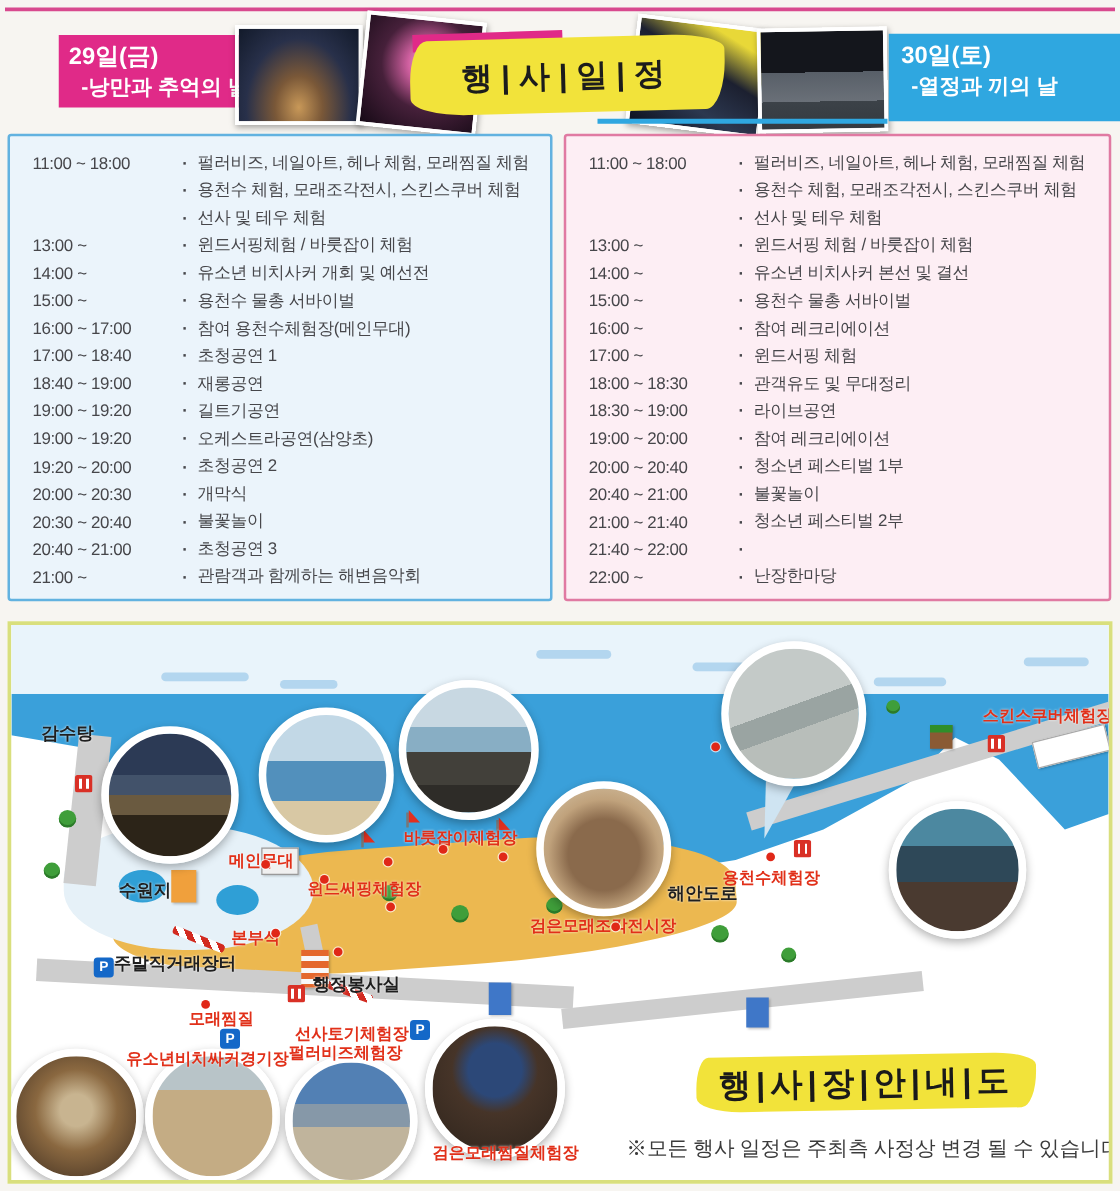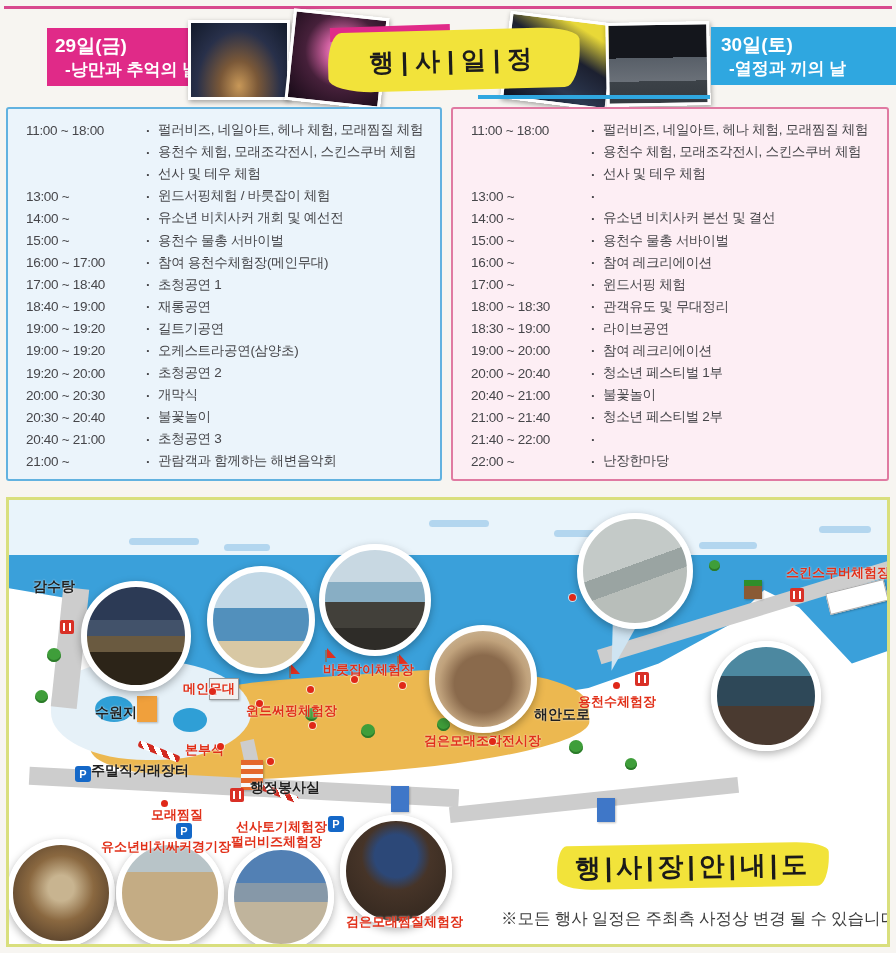--- a/index.html
+++ b/index.html
@@ -5,21 +5,21 @@
   html,body{margin:0;padding:0;background:#e9e7e2;}
   .page{position:relative;width:896px;height:953px;background:#f7f5f1;overflow:hidden;
         font-family:"Liberation Sans","DejaVu Sans",sans-serif;}
   .abs{position:absolute;}
   
   .topline{left:4px;top:6px;width:888px;height:3px;background:#d8498e;}
   .banner{color:#fff;font-weight:bold;line-height:1.3;}
   .banner-left{left:0;top:28px;width:188px;height:58px;background:#e02a88;padding:6px 0 0 8px;box-sizing:border-box;margin-left:47px;}
   .banner-left .l1{font-size:19px;}
   .banner-left .l2{font-size:17px;padding-left:10px;white-space:nowrap;}
-  .banner-right{left:711px;top:27px;width:185px;height:58px;background:#2fa7e0;padding:6px 0 0 10px;box-sizing:border-box;}
+  .banner-right{left:711px;top:27px;width:185px;height:70px;background:#2fa7e0;padding:6px 0 0 10px;box-sizing:border-box;}
   .banner-right .l1{font-size:19px;}
   .banner-right .l2{font-size:17px;padding-left:8px;white-space:nowrap;}
   .photo{border:3px solid #fff;box-shadow:1px 2px 5px rgba(0,0,0,.35);}
   .ph-crowd{left:188px;top:20px;width:96px;height:74px;
     background:radial-gradient(ellipse at 50% 85%,#c89858 0%,#7a5838 28%,#28304a 62%,#121a2a 100%);}
   .ph-fire{left:289px;top:13px;width:90px;height:86px;transform:rotate(6deg);
     background:radial-gradient(circle at 55% 40%,#f4b8d6 0%,#d060a0 22%,#46203a 52%,#160a16 100%);}
   .ph-people{left:505px;top:17px;width:102px;height:82px;transform:rotate(7deg);
     background:linear-gradient(205deg,#e8d838 0%,#e8d838 16%,#1c2030 42%,#2c3850 70%,#0e1220 100%);}
   .ph-dance{left:606px;top:22px;width:98px;height:78px;transform:rotate(-1deg);
@@ -201,20 +201,21 @@
         <span class="stext">용천수 체험, 모래조각전시, 스킨스쿠버 체험</span>
       </div>
       <div class="srow">
         <span class="stime"></span>
         <span class="sbul">·</span>
         <span class="stext">선사 및 테우 체험</span>
       </div>
       <div class="srow">
         <span class="stime">13:00 ~</span>
         <span class="sbul">·</span>
+        <span class="stext">윈드서핑 체험 / 바룻잡이 체험</span>
       </div>
       <div class="srow">
         <span class="stime">14:00 ~</span>
         <span class="sbul">·</span>
         <span class="stext">유소년 비치사커 본선 및 결선</span>
       </div>
       <div class="srow">
         <span class="stime">15:00 ~</span>
         <span class="sbul">·</span>
         <span class="stext">용천수 물총 서바이벌</span>

